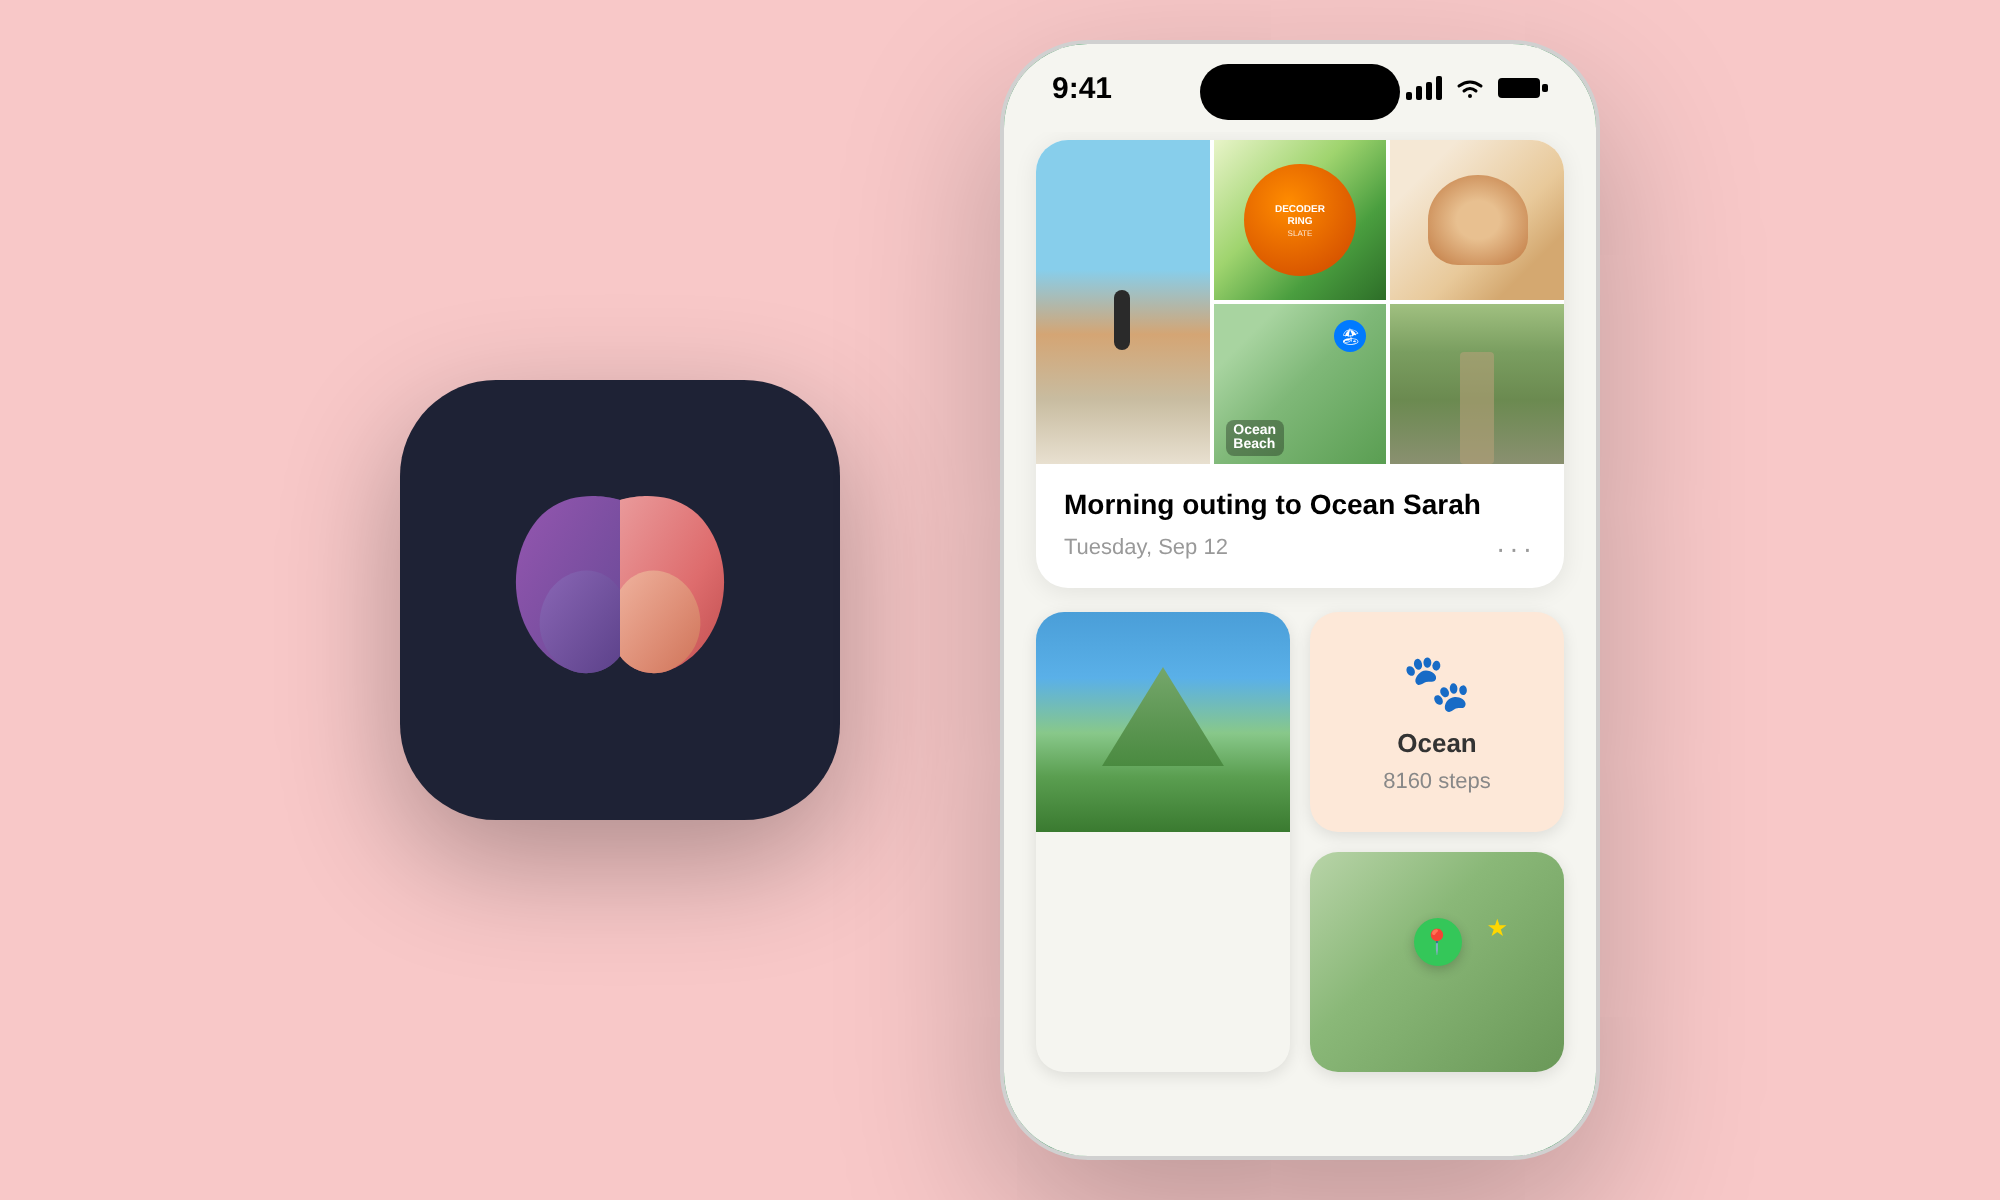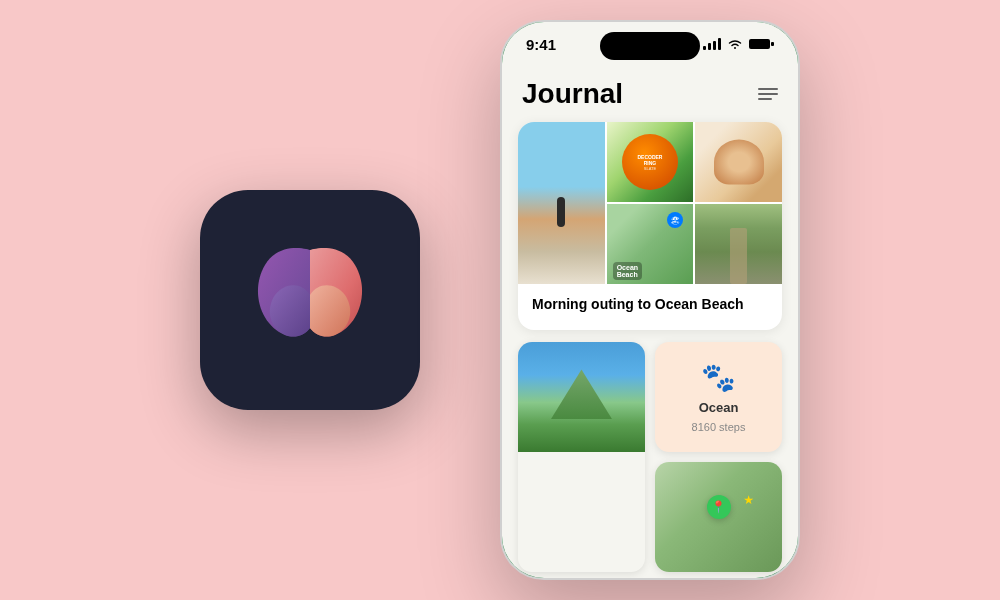--- a/index.html
+++ b/index.html
@@ -497,28 +497,20 @@
 
         <svg width="25" height="12" viewBox="0 0 25 12">
           <rect x="0" y="1" width="21" height="10" rx="2" fill="#000"></rect>
           <rect x="22" y="4" width="3" height="4" rx="1" fill="#000"></rect>
         </svg>
       </div>
     </div>
 
     <div class="app-content">
 
-      <div class="journal-header">
-        <h1 class="journal-title">Journal</h1>
-        <div class="menu-icon">
-          <span></span>
-          <span></span>
-          <span style="width:14px"></span>
-        </div>
-      </div>
 
       <div class="journal-card">
 
         <div class="image-grid">
 
           <div class="grid-cell grid-cell-main">
             <div class="beach-photo">
               
             </div>
           </div>
@@ -544,21 +536,25 @@
               <div class="ocean-beach-label">Ocean<br>Beach</div>
             </div>
           </div>
 
           <div class="grid-cell">
             <div class="path-photo"></div>
           </div>
         </div>
 
         <div class="card-text">
-          <div class="card-title">Morning outing to Ocean Beach</div>
+          <div class="card-title">Morning outing to Ocean Sarah</div>
+          <div class="card-footer">
+            <span class="card-date">Tuesday, Sep 12</span>
+            <span class="card-dots">···</span>
+          </div>
         </div>
       </div>
 
       <div class="cards-row">
 
         <div class="mini-card">
           <div class="mountain-photo"></div>
         </div>
 
         <div style="display:flex; flex-direction:column; gap:10px;">

